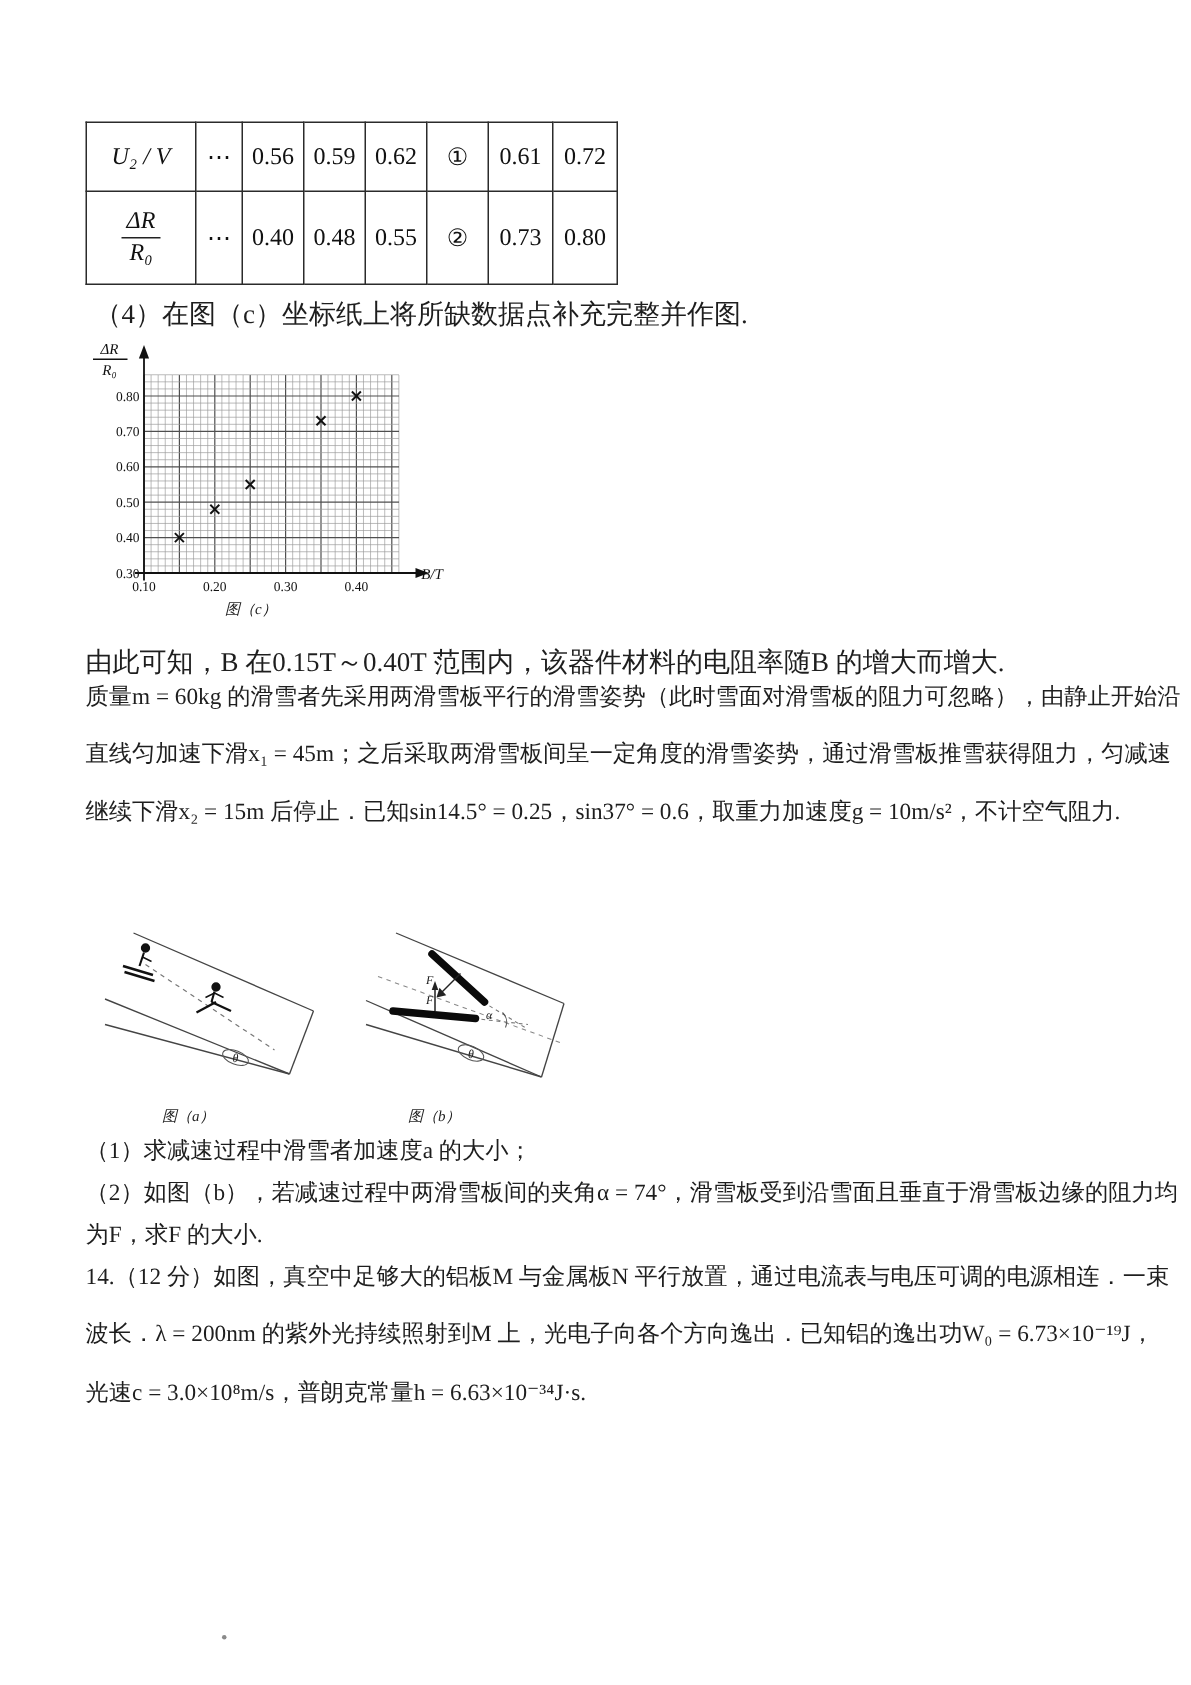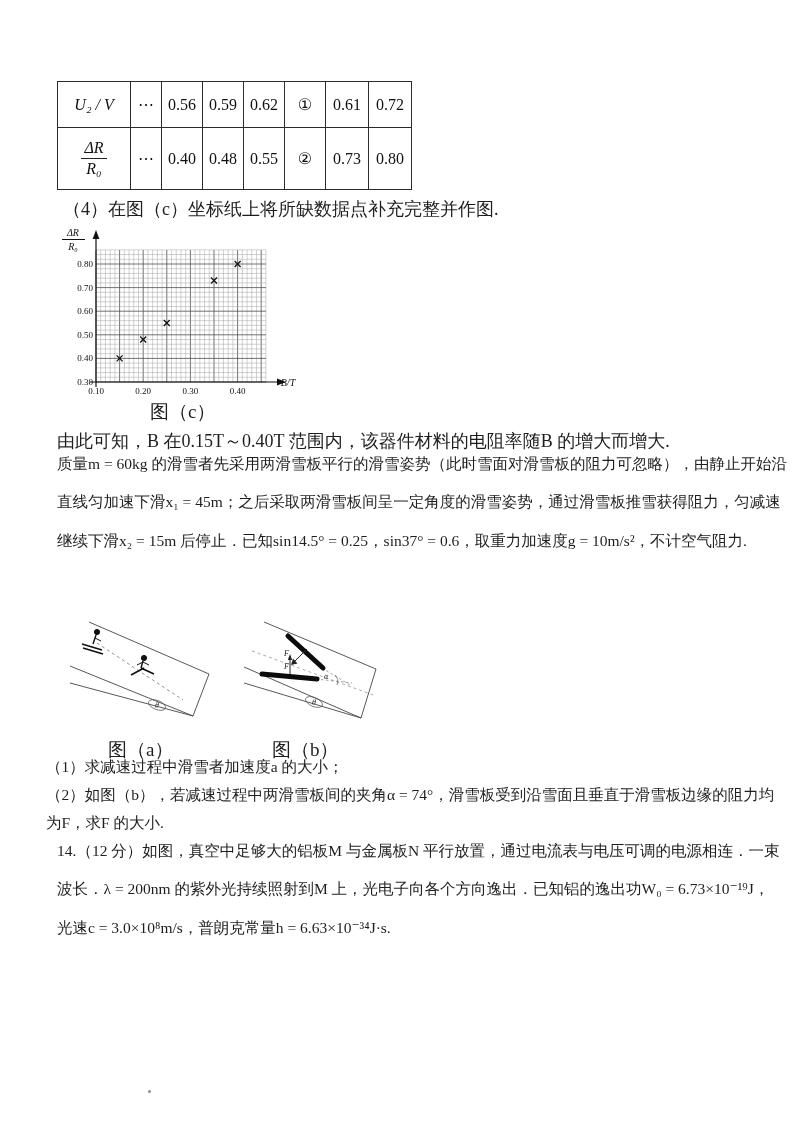--- a/index.html
+++ b/index.html
@@ -10,21 +10,21 @@
   .doc-table{border-collapse:collapse;font-size:16px;color:#111;}
   .doc-table td{border:1.6px solid #2b2b2b;text-align:center;vertical-align:middle;padding:0 6px;}
   .doc-table .hdr{font-style:italic;padding:0 10px;}
   .frac{display:inline-block;text-align:center;font-style:italic;line-height:1.15;}
   .frac .num{display:block;border-bottom:1.3px solid #222;padding:0 3px 1px 3px;}
   .frac .den{display:block;padding-top:1px;}
   
   .line38{height:38.6px;display:flex;align-items:center;white-space:nowrap;font-size:15.5px;}
   .line28{height:28px;display:flex;align-items:center;white-space:nowrap;font-size:15.5px;}
   .single{white-space:nowrap;font-size:18px;}
-  .caption{font-size:19px;white-space:nowrap;}
+  .caption{font-size:10px;white-space:nowrap;font-style:italic;}
   .tick{font-size:9px;fill:#111;font-family:"Liberation Serif","DejaVu Serif",serif;}
   .axlab{font-size:10px;fill:#111;font-style:italic;font-family:"Liberation Serif","DejaVu Serif",serif;}
   .figlab{font-size:8px;fill:#222;font-style:italic;font-family:"Liberation Serif","DejaVu Serif",serif;}
   .stray-dot{width:3px;height:3px;border-radius:50%;background:#8a8a8a;}
 </style>
 </head>
 <body>
 
 <div class="page">
 
@@ -237,21 +237,21 @@
     </g>
     <g>
       <ellipse cx="76" cy="85" rx="9" ry="4.5" fill="none" stroke="#555" stroke-width="0.7" transform="rotate(23 76 85)"></ellipse>
       <text class="figlab" x="74" y="88">θ</text>
     </g>
   </svg>
 
   <div class="abs caption" style="left:108px;top:737px;">图（a）</div>
   <div class="abs caption" style="left:272px;top:737px;">图（b）</div>
 
-  <div class="abs" style="left:46px;top:753px;text-align:center;">
+  <div class="abs" style="left:57px;top:753px;text-align:center;">
     <div class="line28">（1）求减速过程中滑雪者加速度a 的大小；</div>
     <div class="line28">（2）如图（b），若减速过程中两滑雪板间的夹角α = 74°，滑雪板受到沿雪面且垂直于滑雪板边缘的阻力均</div>
     <div class="line28">为F，求F 的大小.</div>
   </div>
 
   <div class="abs" style="left:57px;top:832px;">
     <div class="line38">14.（12 分）如图，真空中足够大的铝板M 与金属板N 平行放置，通过电流表与电压可调的电源相连．一束</div>
     <div class="line38">波长．λ = 200nm 的紫外光持续照射到M 上，光电子向各个方向逸出．已知铝的逸出功W₀ = 6.73×10⁻¹⁹J，</div>
     <div class="line38">光速c = 3.0×10⁸m/s，普朗克常量h = 6.63×10⁻³⁴J·s.</div>
   </div>

